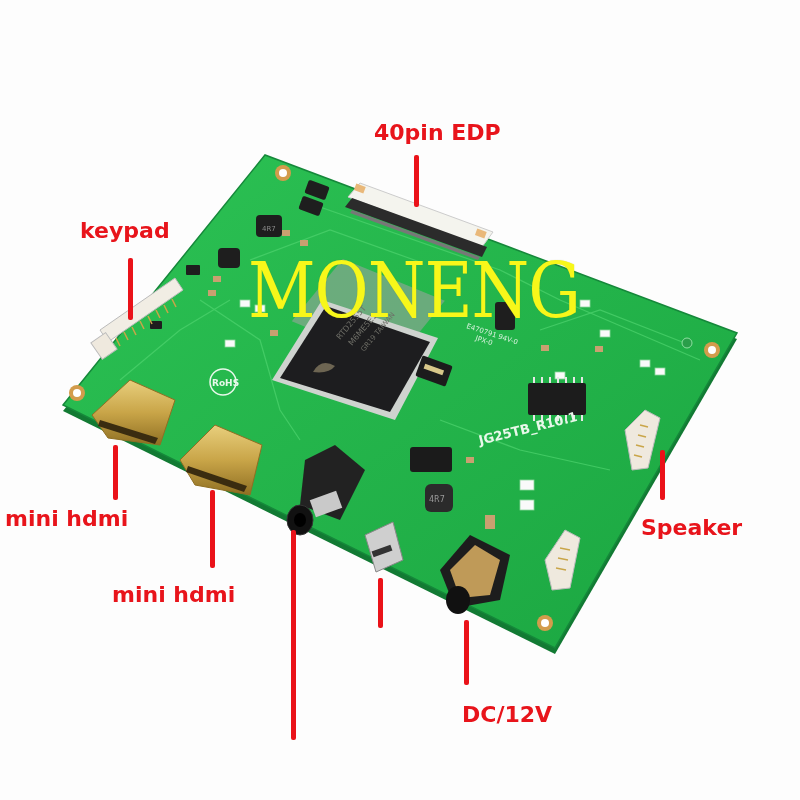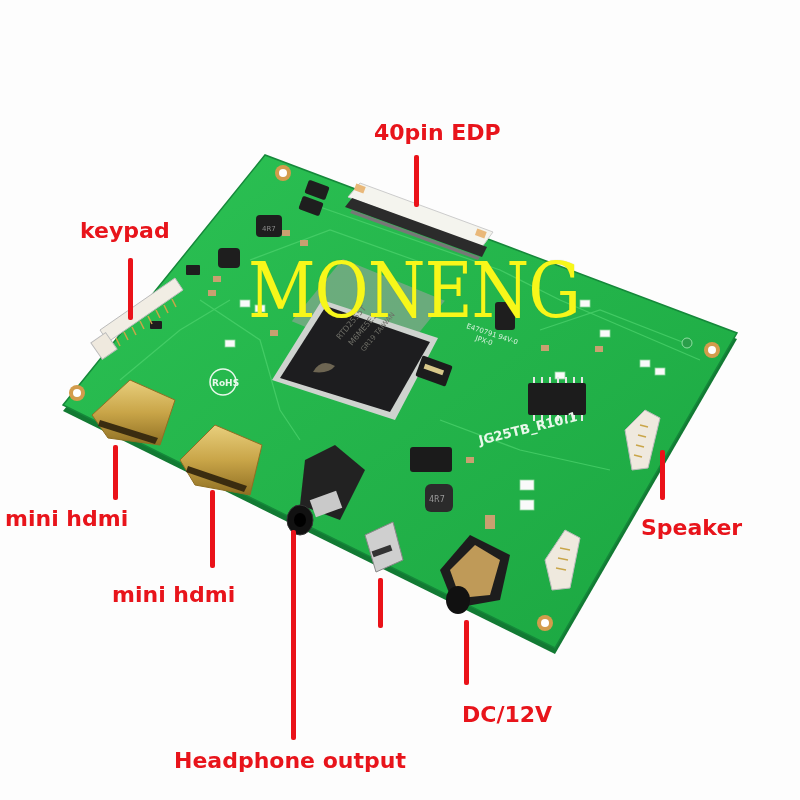--- a/index.html
+++ b/index.html
@@ -224,16 +224,15 @@
   <div class="leader" style="left:210px;top:490px;height:78px;"></div>
   <div class="leader" style="left:291px;top:530px;height:210px;"></div>
   <div class="leader" style="left:378px;top:578px;height:50px;"></div>
   <div class="leader" style="left:464px;top:620px;height:65px;"></div>
   <div class="leader" style="left:660px;top:450px;height:50px;"></div>
 
   <div class="label" style="left:374px;top:122px;">40pin EDP</div>
   <div class="label" style="left:80px;top:220px;">keypad</div>
   <div class="label" style="left:5px;top:508px;">mini hdmi</div>
   <div class="label" style="left:112px;top:584px;">mini hdmi</div>
-  <div class="label" style="left:174px;top:750px;">Headphone output</div>
   <div class="label" style="left:438px;top:704px;margin-left:24px;">DC/12V</div>
   <div class="label" style="left:641px;top:517px;">Speaker</div>
 </div>
 
 </body></html>

